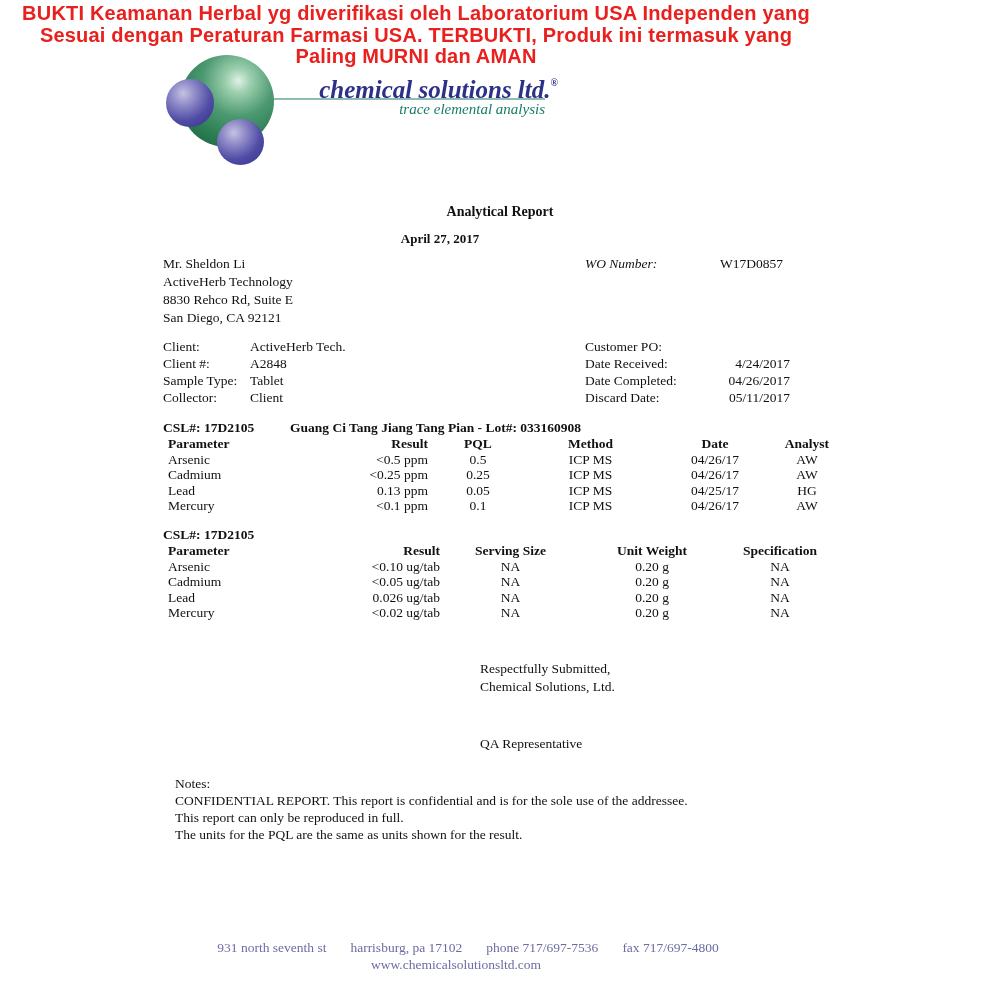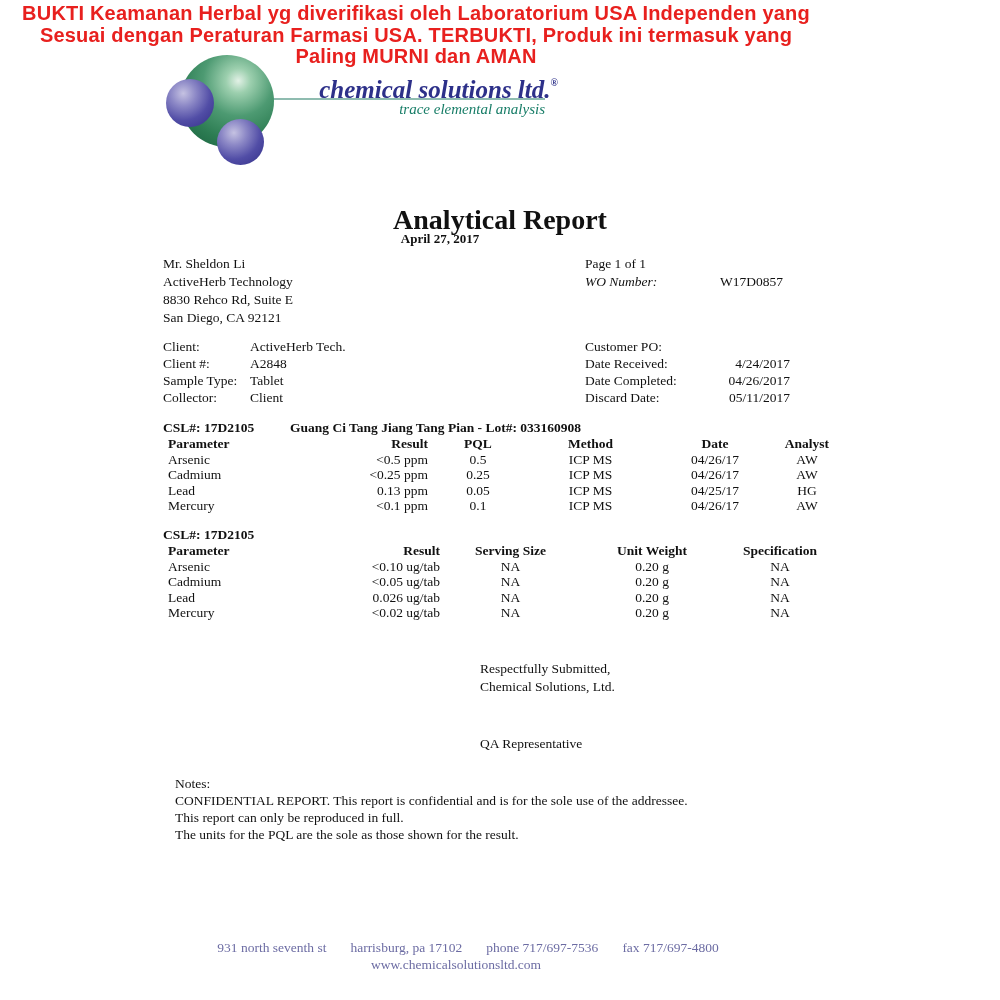--- a/index.html
+++ b/index.html
@@ -62,21 +62,21 @@
     font-size: 15px;
     color: #177d67;
     white-space: nowrap;
   }
 
   
   .report-title {
     top: 204px; left: 0; width: 1000px;
     text-align: center;
     font-weight: bold;
-    font-size: 28px;
+    font-size: 14px;
   }
   .report-date {
     top: 231px; left: 0; width: 880px;
     text-align: center;
     font-weight: bold;
     font-size: 13px;
   }
 
   .text-block { font-size: 13.5px; line-height: 18px; }
   .recipient { left: 163px; top: 255px; }
@@ -150,21 +150,20 @@
 <div class="abs report-date">April 27, 2017</div>
 
 <div class="abs text-block recipient">
   <div>Mr. Sheldon Li</div>
   <div>ActiveHerb Technology</div>
   <div>8830 Rehco Rd, Suite E</div>
   <div>San Diego, CA 92121</div>
 </div>
 
 <div class="abs text-block header-right">
-  <div>Page 1 of 1</div>
   <div class="wo-row">
     <span class="lbl">WO Number:</span>
     <span>W17D0857</span>
   </div>
 </div>
 
 <div class="abs client-left">
   <div class="row">
     <span class="lbl">Client:</span>
     <span>ActiveHerb Tech.</span>
@@ -310,21 +309,21 @@
 <div class="abs signature">
   <div>Respectfully Submitted,</div>
   <div>Chemical Solutions, Ltd.</div>
 </div>
 <div class="abs qa-role">QA Representative</div>
 
 <div class="abs notes">
   <div>Notes:</div>
   <div>CONFIDENTIAL REPORT. This report is confidential and is for the sole use of the addressee.</div>
   <div>This report can only be reproduced in full.</div>
-  <div>The units for the PQL are the sole as those shown for the result.</div>
+  <div>The units for the PQL are the same as units shown for the result.</div>
 </div>
 
 <div class="abs footer">
   <div class="footer-line1">
     <span>931 north seventh st</span>
     <span>harrisburg, pa 17102</span>
     <span>phone 717/697-7536</span>
     <span>fax 717/697-4800</span>
   </div>
   <div class="footer-line2">www.chemicalsolutionsltd.com</div>

